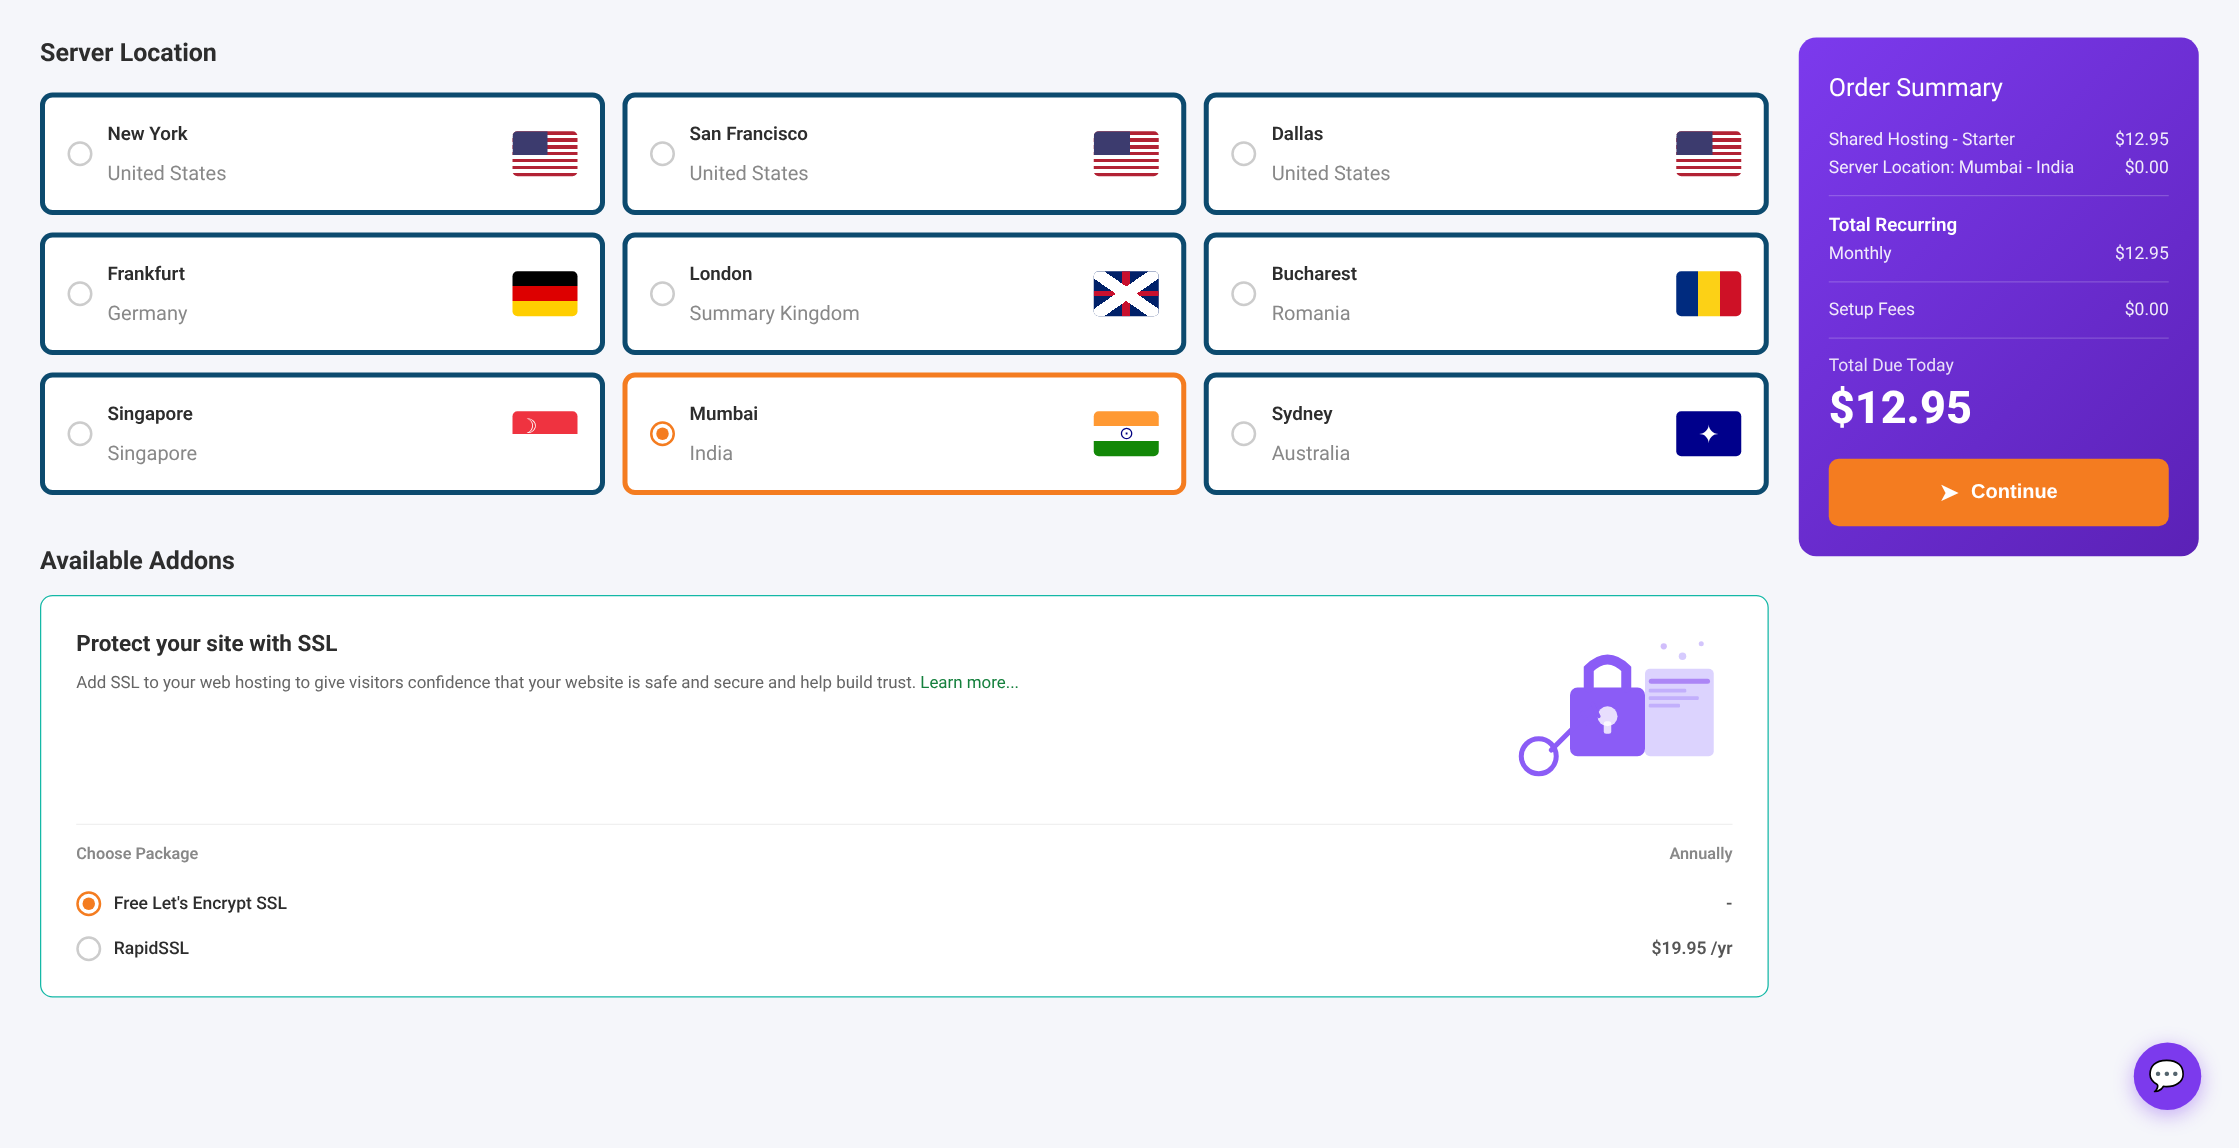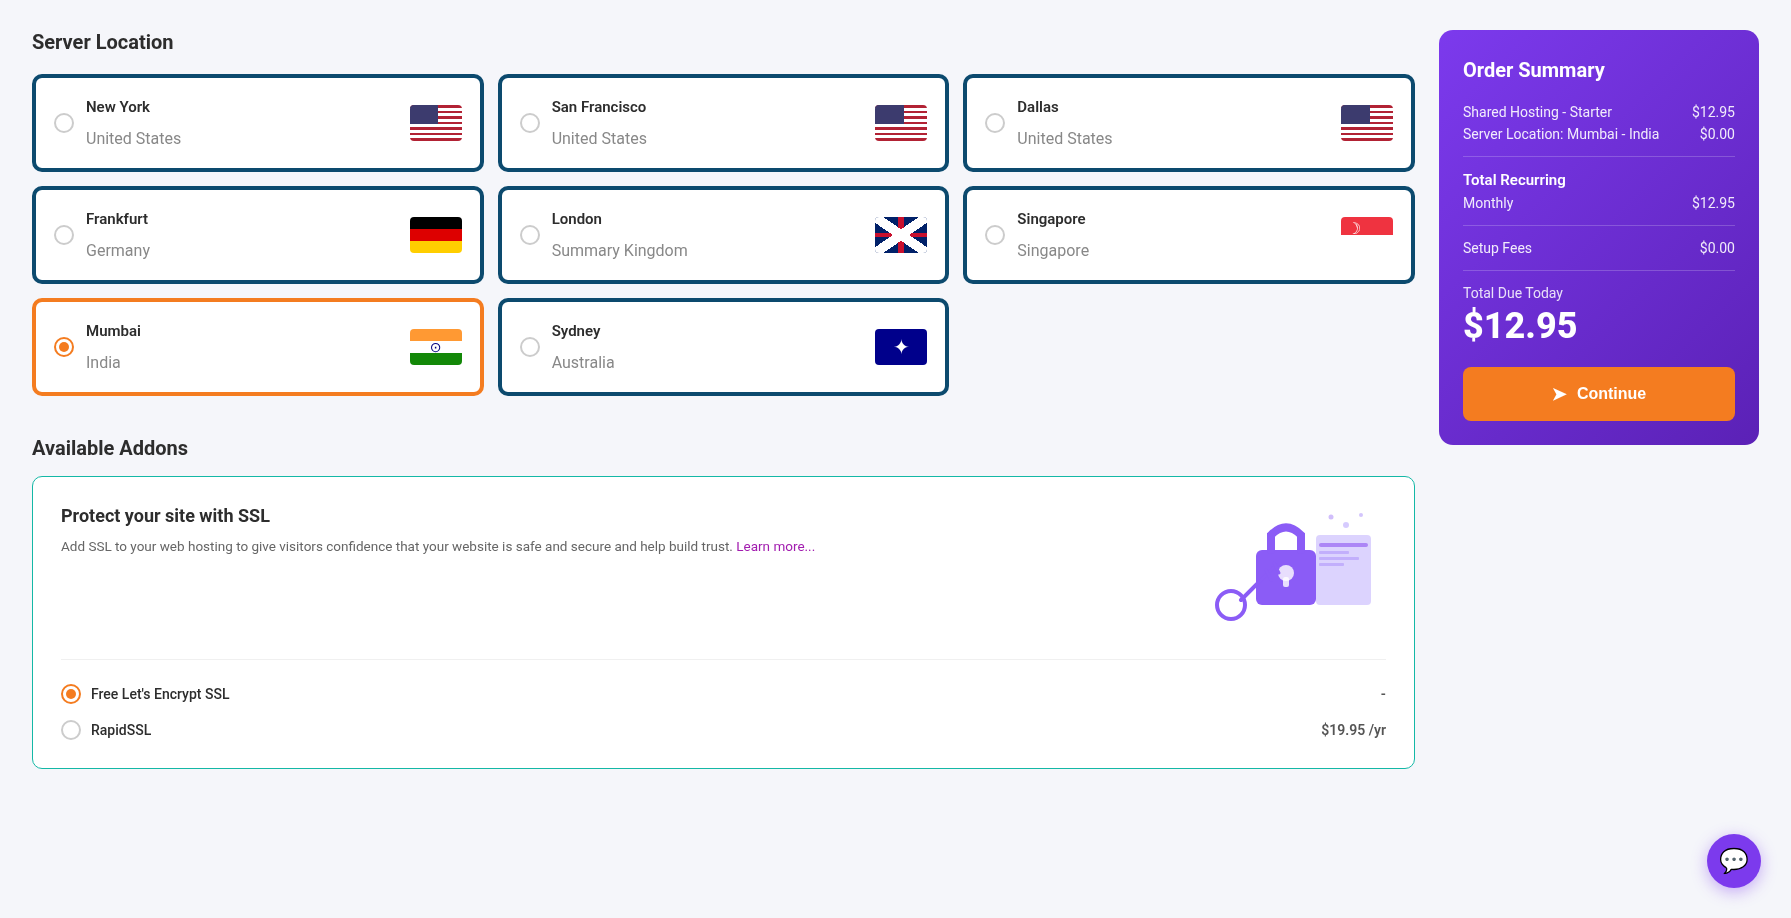--- a/index.html
+++ b/index.html
@@ -199,21 +199,21 @@
       font-weight: 700;
       color: #2d2d2d;
       margin-bottom: 10px;
     }
     .addon-description {
       font-size: 13.5px;
       color: #666;
       line-height: 1.6;
     }
     .addon-description a {
-      color: #a21caf;
+      color: #15803d;
       text-decoration: none;
       text-align: right;
     }
     .package-section {
       margin-top: 20px;
       border-top: 1px solid #f0f0f0;
       padding-top: 16px;
     }
     .package-header {
       display: flex;
@@ -254,21 +254,21 @@
       flex-shrink: 0;
     }
     .summary-card {
       background: linear-gradient(135deg, #7c3aed 0%, #5b21b6 100%);
       border-radius: 14px;
       padding: 28px 24px 24px;
       color: #fff;
     }
     .summary-title {
       font-size: 20px;
-      font-weight: 700;
+      font-weight: 400;
       color: #fff;
       margin-bottom: 22px;
     }
     .summary-line {
       display: flex;
       justify-content: space-between;
       align-items: center;
       font-size: 14px;
       color: rgba(255,255,255,0.9);
       margin-bottom: 6px;
@@ -386,20 +386,28 @@
 
       <div class="location-card">
         <div class="radio-btn"></div>
         <div class="location-info">
           <div class="location-name">London</div>
           <div class="location-country">Summary Kingdom</div>
         </div>
         <div class="flag flag-uk"></div>
       </div>
 
+      <div class="location-card">
+        <div class="radio-btn"></div>
+        <div class="location-info">
+          <div class="location-name">Bucharest</div>
+          <div class="location-country">Romania</div>
+        </div>
+        <div class="flag flag-ro"></div>
+      </div>
 
       <div class="location-card">
         <div class="radio-btn"></div>
         <div class="location-info">
           <div class="location-name">Singapore</div>
           <div class="location-country">Singapore</div>
         </div>
         <div class="flag flag-sg"></div>
       </div>
 
@@ -455,20 +463,24 @@
             <line x1="98" y1="58" x2="103" y2="68" stroke="#8b5cf6" stroke-width="3" stroke-linecap="round"></line>
 
             <circle cx="170" cy="20" r="3" fill="#c4b5fd" opacity="0.7"></circle>
             <circle cx="185" cy="10" r="2" fill="#a78bfa" opacity="0.5"></circle>
             <circle cx="155" cy="12" r="2.5" fill="#8b5cf6" opacity="0.4"></circle>
           </svg>
         </div>
       </div>
 
       <div class="package-section">
+        <div class="package-header">
+          <span class="package-label">Choose Package</span>
+          <span class="package-label">Annually</span>
+        </div>
 
         <div class="package-option">
           <div class="package-option-left">
             <div class="radio-btn selected" style="border-color:#f47c20;"></div>
             <span class="package-option-name">Free Let's Encrypt SSL</span>
           </div>
           <span class="package-price">-</span>
         </div>
 
         <div class="package-option">

